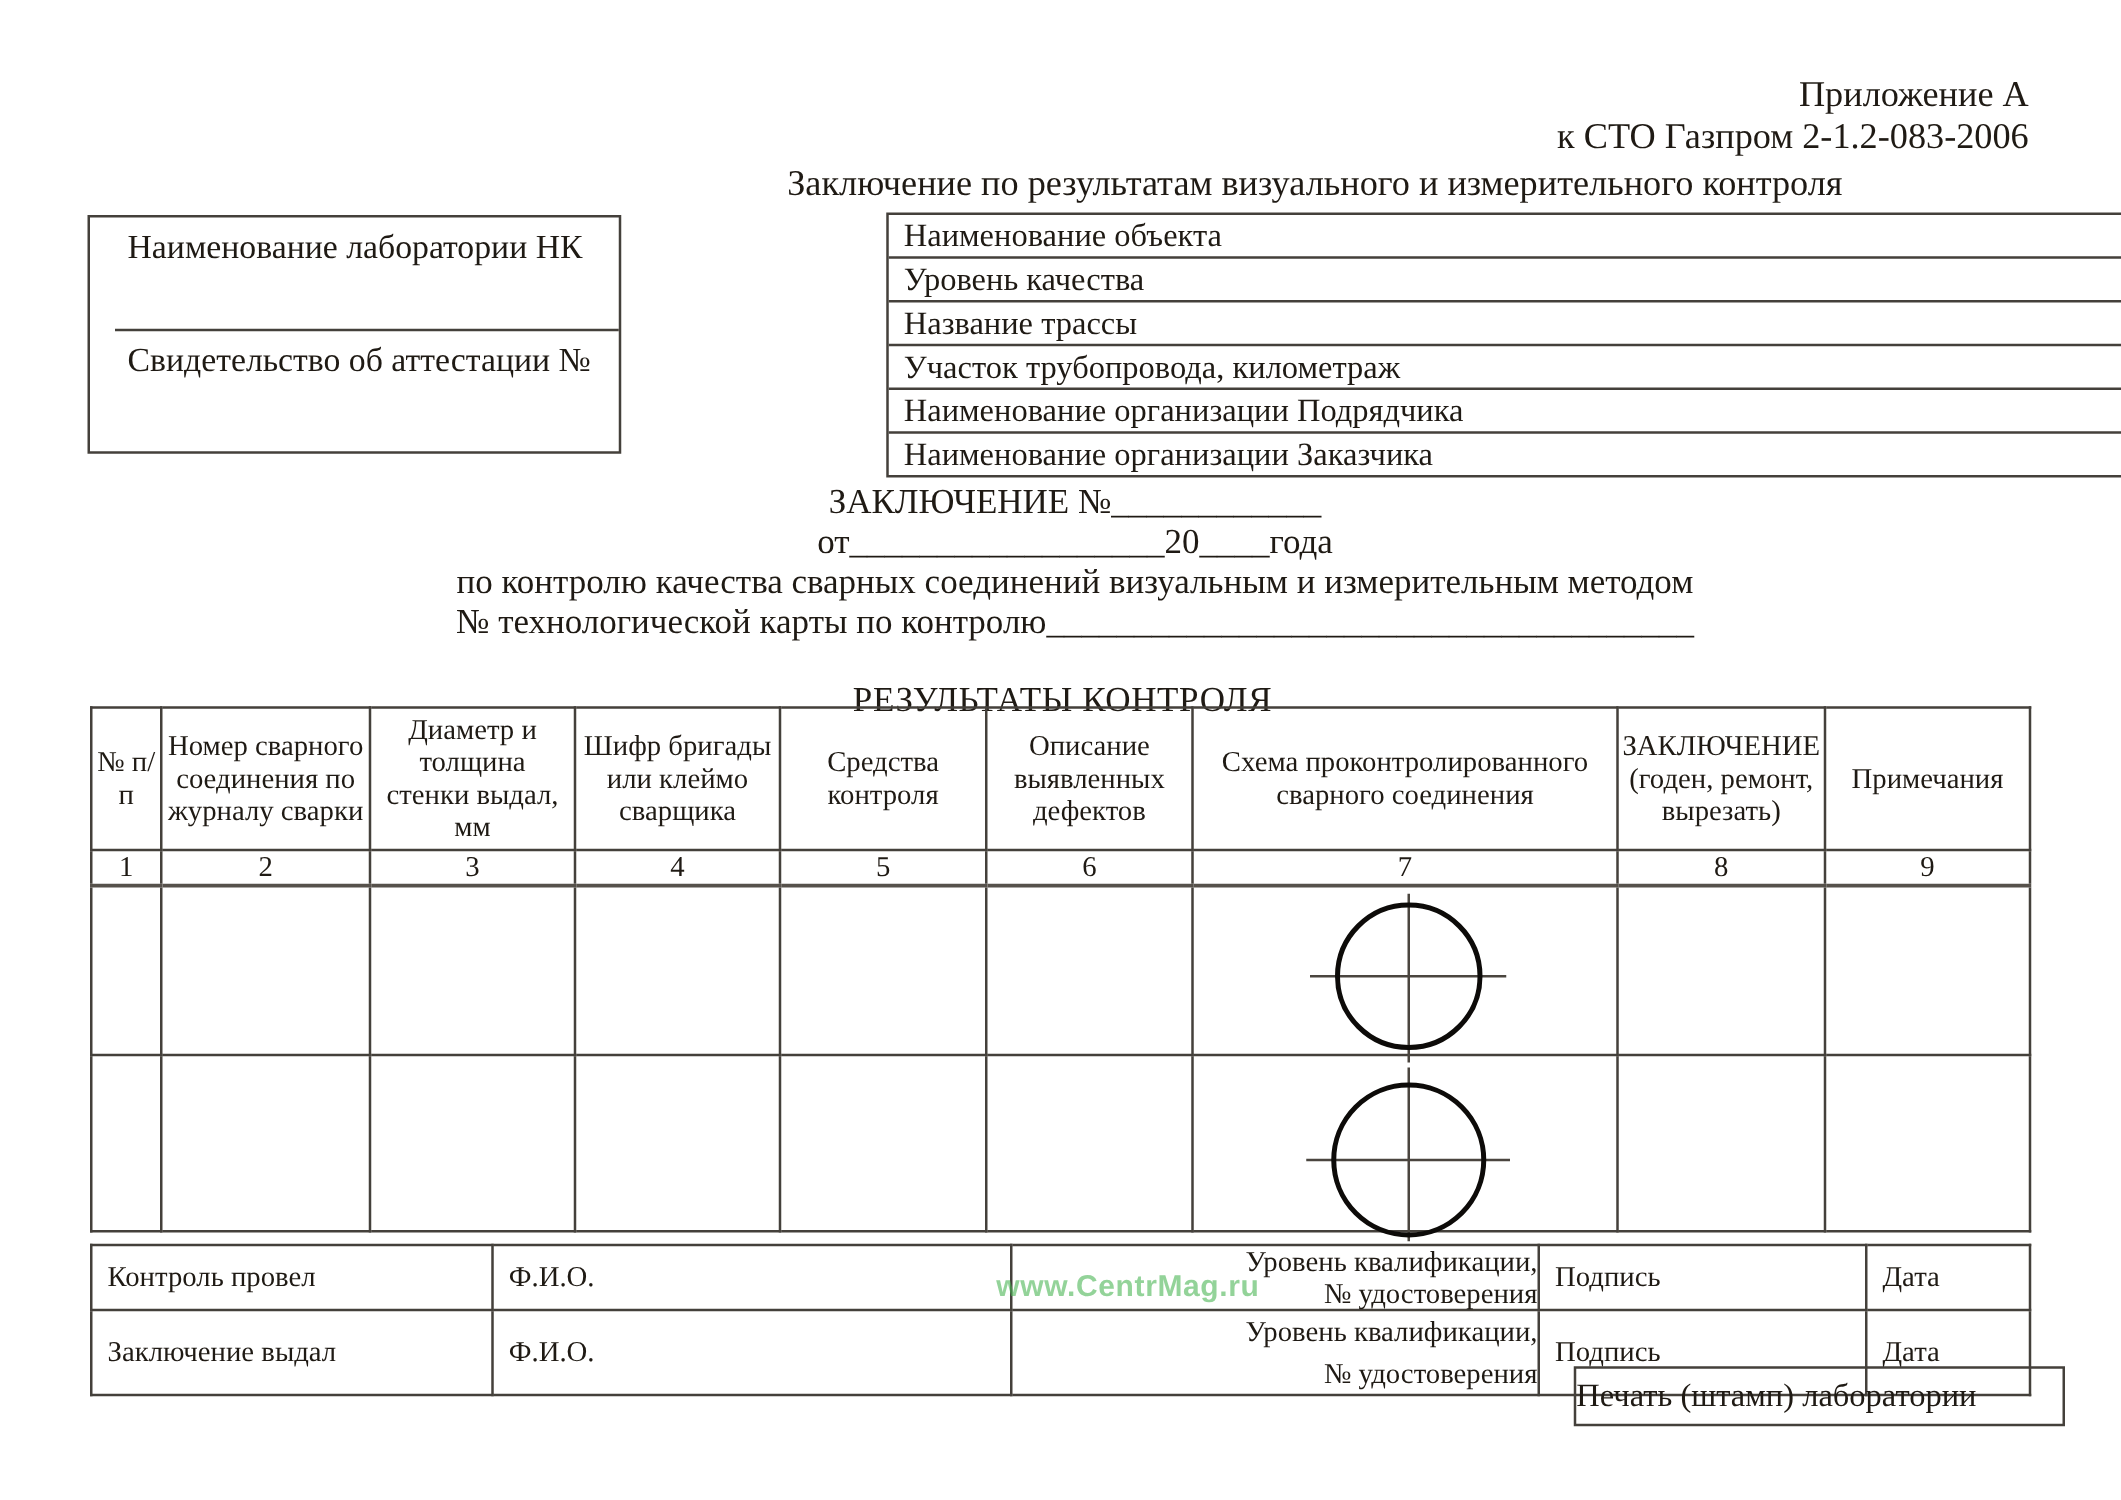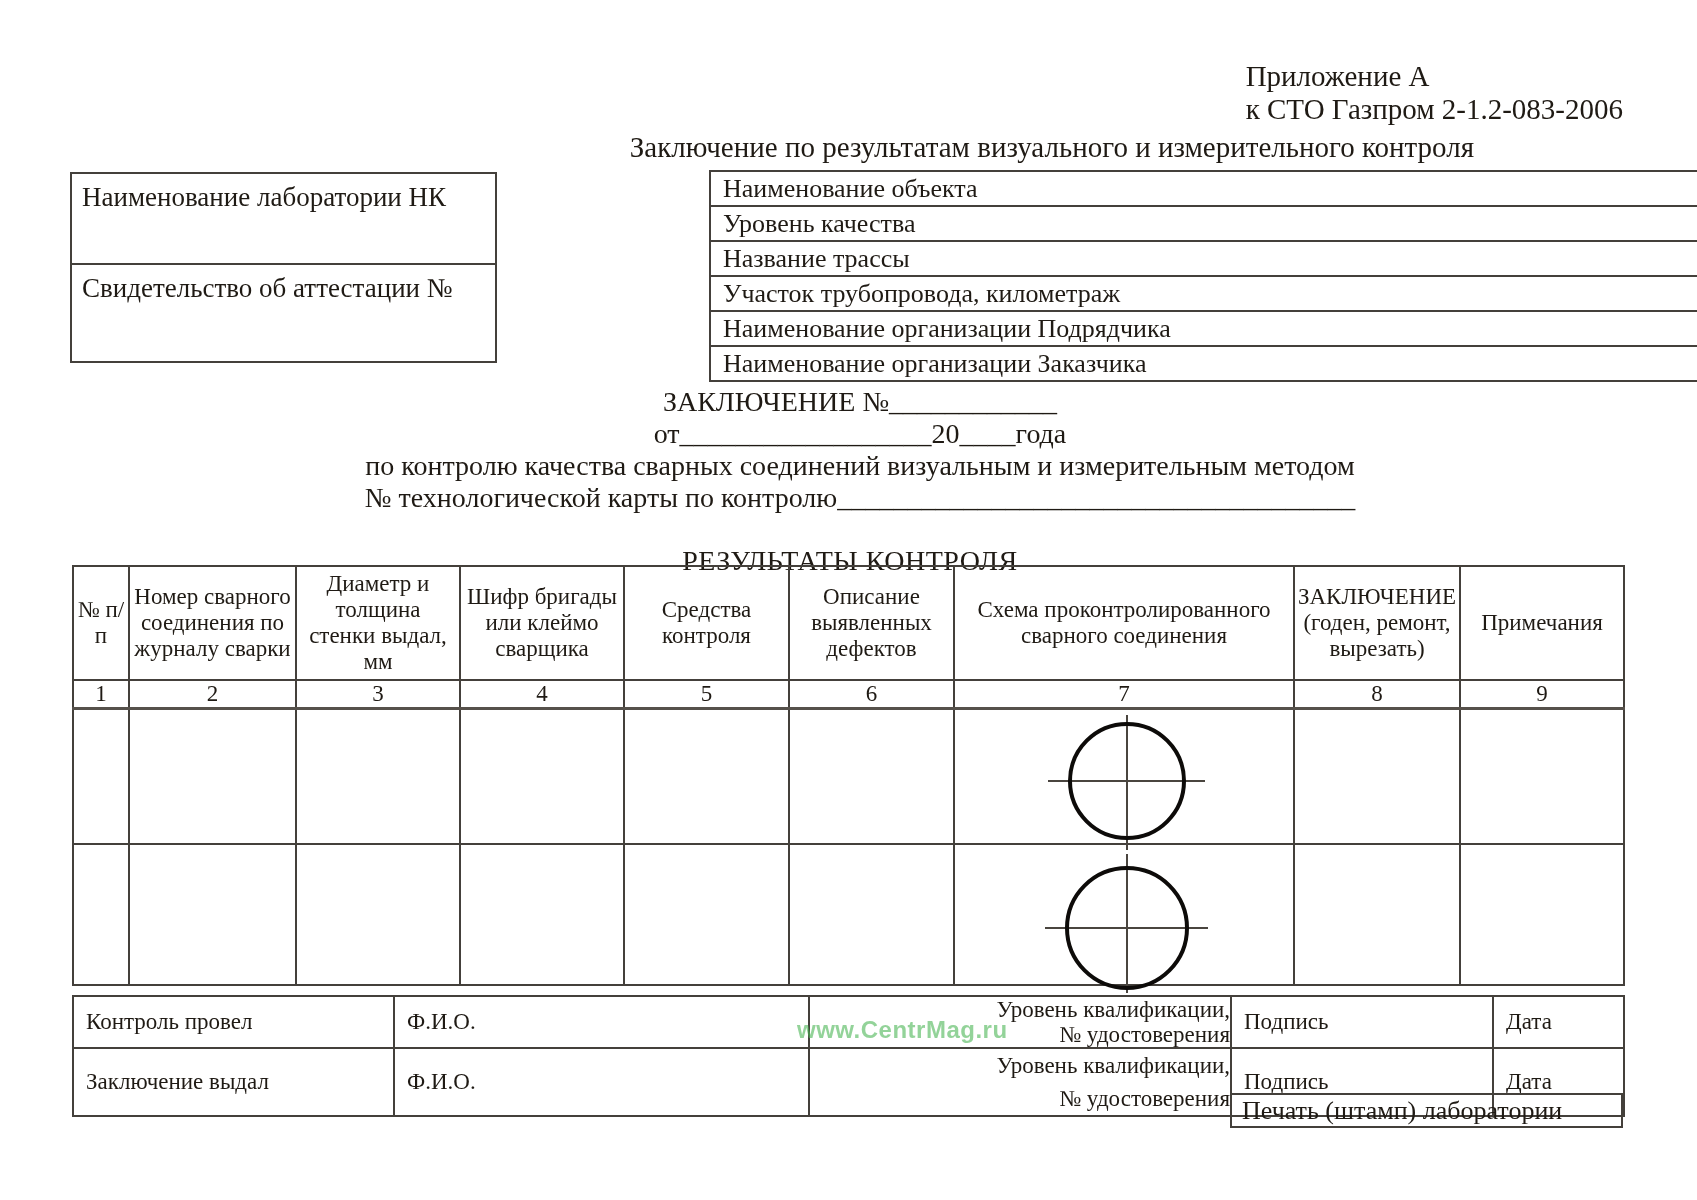--- a/index.html
+++ b/index.html
@@ -2,24 +2,24 @@
 <html style="--border: #44403b; --text: #1f1a14;"><head>
 <meta charset="utf-8">
 <style>
   * { margin:0; padding:0; box-sizing:border-box; }
   html, body { background:#ffffff; }
   .page {
     position:relative; width:1697px; height:1200px; background:#fff;
     font-family:"Liberation Serif","DejaVu Serif",serif;
     color:var(--text,#1f1a14); overflow:hidden;
   }
-  .right-head { position:absolute; top:60px; right:74px; text-align:left; font-size:29px; line-height:33px; }
+  .right-head { position:absolute; top:60px; right:74px; text-align:right; font-size:29px; line-height:33px; }
   .doc-title { position:absolute; top:131px; left:70px; width:1404px; text-align:right; font-size:29px; }
 
-  .lab-box { position:absolute; left:70px; top:172px; width:427px; height:191px; border:2px solid var(--border,#44403b); }
+  .lab-box { position:absolute; left:70px; top:172px; width:427px; height:191px; border:2px solid var(--border,#44403b);padding-left:20px; }
   .lab-cell { padding:8px 10px 0 10px; font-size:27px; }
   .lab-cell.top { height:91px; border-bottom:2px solid var(--border,#44403b); }
 
   .obj-table { position:absolute; left:709px; top:170px; width:992px; border:2px solid var(--border,#44403b); }
   .obj-row { height:35px; border-bottom:2px solid var(--border,#44403b); display:flex; align-items:center; padding-left:12px; font-size:26px; }
   .obj-row:last-child { height:33px; border-bottom:none; }
 
   .center-block { position:absolute; left:70px; top:386px; width:1580px; text-align:center; font-size:28px; }
   .cl { line-height:31px; margin-bottom:1px; white-space:nowrap; }
 
@@ -43,22 +43,22 @@
   .v1 { left:1126px; top:715px; height:135px; }
   .v2 { left:1126px; top:854px; height:139px; }
 
   table.sig { position:absolute; left:72px; top:995px; width:1551px; border-collapse:collapse; table-layout:fixed; }
   table.sig td { border:2px solid var(--border,#44403b); font-size:23px; vertical-align:middle; padding-left:12px; }
   table.sig tr.s1 td { height:46px;border-radius:17px; }
   table.sig tr.s2 td { height:48px; }
   td.qual div { line-height:25px;text-align:right; }
   tr.s2 td.qual div { line-height:33px; }
 
-  .stamp { position:absolute; left:1230px; top:1093px; width:393px; height:35px; border:2px solid var(--border,#44403b);
-           display:flex; align-items:center; padding-left:10px; font-size:26px; background:#fff0; }
+  .stamp { position:absolute; left:1259px; top:1093px; width:393px; height:48px; border:2px solid var(--border,#44403b);
+           display:flex; align-items:center; padding-left:0; font-size:26px; background:#fff0; }
 
   .watermark { position:absolute; left:797px; top:1016px; font-family:"Liberation Sans","DejaVu Sans",sans-serif;
                font-weight:bold; font-size:24px; color:rgba(75,181,85,0.6); letter-spacing:0.5px; }
 </style>
 </head>
 <body>
 
 <div class="page">
 
   <div class="right-head">

